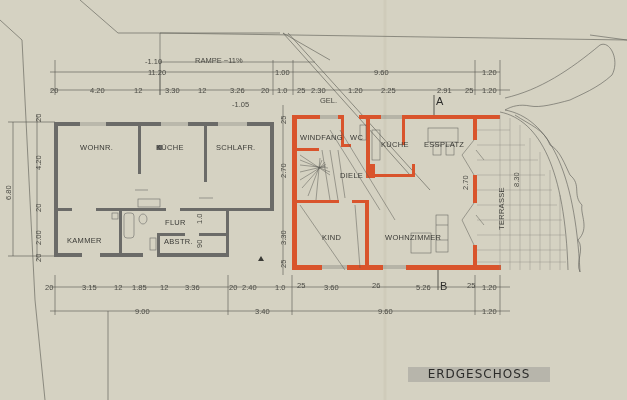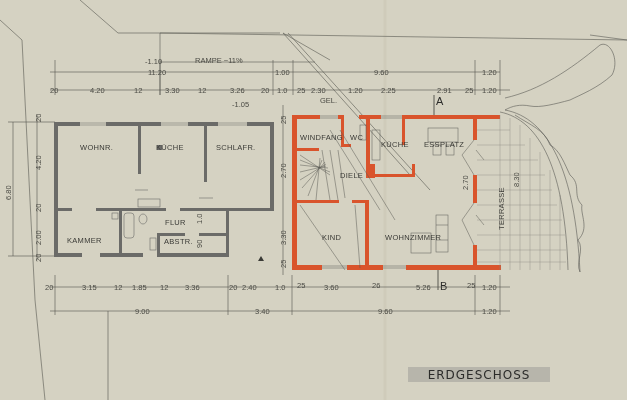--- a/index.html
+++ b/index.html
@@ -8,21 +8,21 @@
       background: #d9d6c6;
       font-family: "Liberation Sans", sans-serif;
       position: relative;
     }
     #plan { position: absolute; left: 0; top: 0; width: 627px; height: 400px; }
     .dim { font-family: "Liberation Sans", sans-serif; font-size: 7.5px; fill: #4a4a44; }
     .room { font-family: "Liberation Sans", sans-serif; font-size: 7.5px; fill: #3a3a36; letter-spacing: 0.3px; }
     .room-v { font-family: "Liberation Sans", sans-serif; font-size: 7.5px; fill: #3a3a36; letter-spacing: 0.3px; }
     .title-box {
       position: absolute; left: 408px; top: 367px; width: 142px; height: 15px;
-      background: #b7b5ab; display: flex; align-items: center; justify-content: center;
+      background: #b7b5ab; display: flex; align-items: flex-start; justify-content: center;
     }
     .title-text {
       font-family: "DejaVu Sans", sans-serif; font-size: 12px; color: #2c2c2a; letter-spacing: 1px;
     }
   </style>
 </head>
 <body>
 
 <svg id="plan" viewBox="0 0 627 400" xmlns="http://www.w3.org/2000/svg">
 

